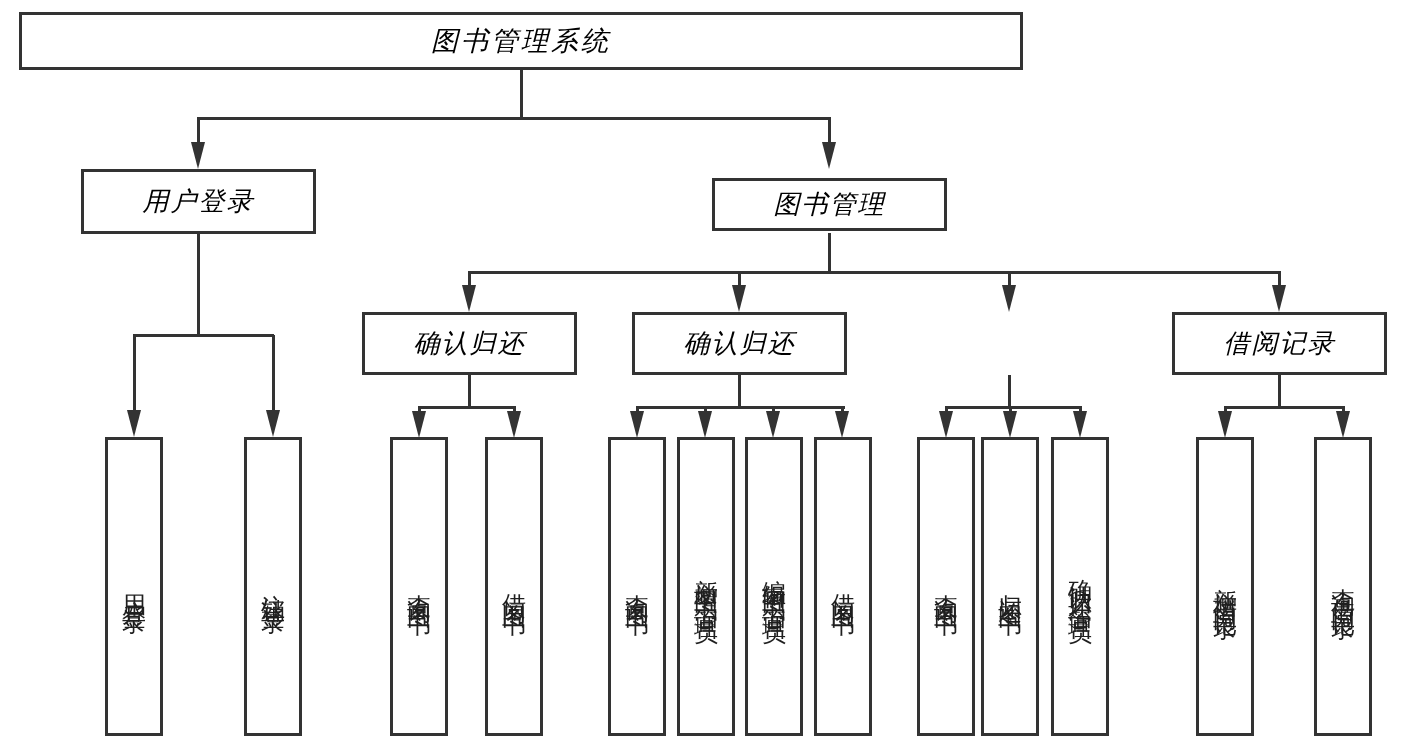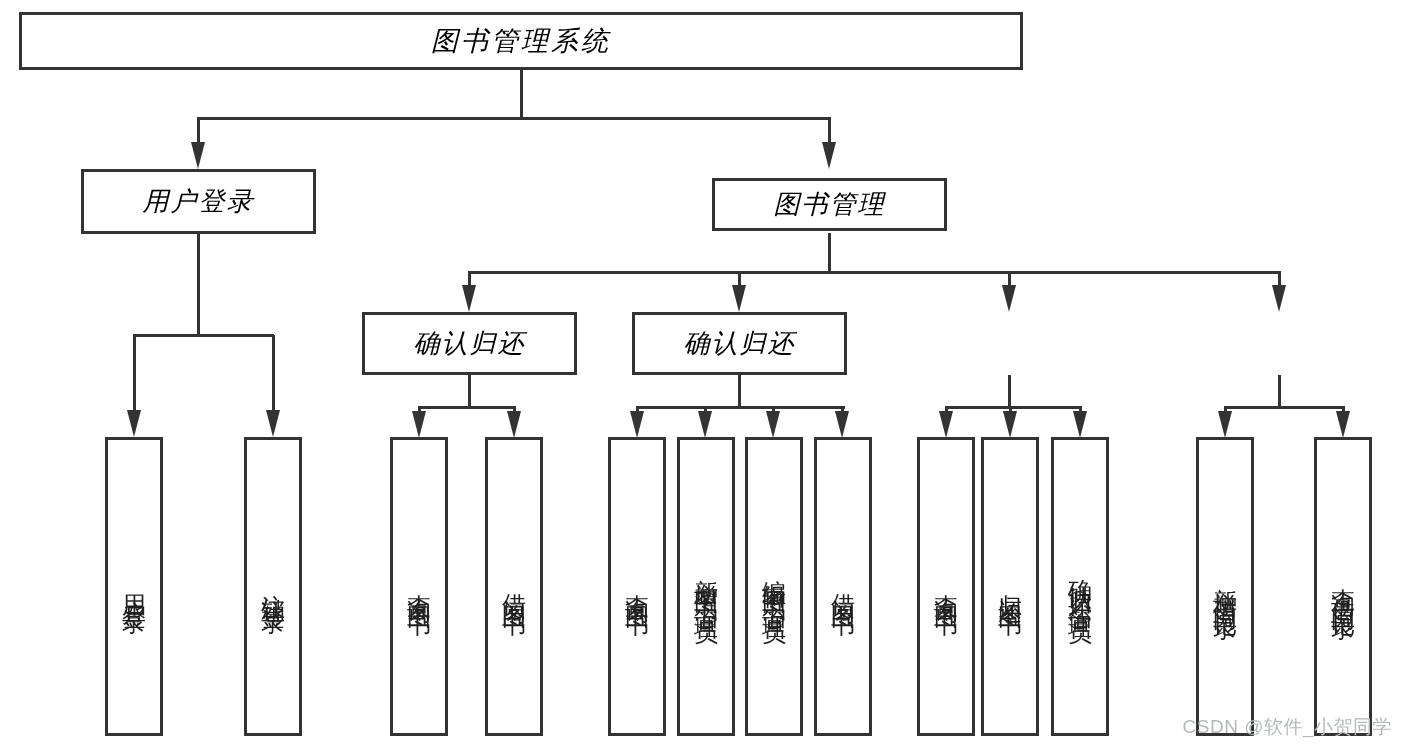--- a/index.html
+++ b/index.html
@@ -103,20 +103,23 @@
   <div class="arrowhead" style="left:1002px; top:285px;"></div>
   <div class="vline" style="left:1278px; top:273px; height:14px;"></div>
   <div class="arrowhead" style="left:1272px; top:285px;"></div>
 
   <div class="box" style="left:362px; top:312px; width:215px; height:63px;">
     <span class="hlabel">确认归还</span>
   </div>
   <div class="box" style="left:632px; top:312px; width:215px; height:63px;">
     <span class="hlabel">确认归还</span>
   </div>
+  <div class="box" style="left:1172px; top:312px; width:215px; height:63px;">
+    <span class="hlabel">借阅记录</span>
+  </div>
 
   <div class="vline" style="left:468px; top:375px; height:33px;"></div>
   <div class="hline" style="left:418px; top:406px; width:98px;"></div>
   <div class="vline" style="left:418px; top:407px; height:7px;"></div>
   <div class="arrowhead" style="left:412px; top:411px;"></div>
   <div class="vline" style="left:513px; top:407px; height:7px;"></div>
   <div class="arrowhead" style="left:507px; top:411px;"></div>
 
   <div class="vline" style="left:738px; top:375px; height:33px;"></div>
   <div class="hline" style="left:636px; top:406px; width:209px;"></div>
@@ -182,15 +185,14 @@
     <span class="vlabel">确认归还（管理员）</span>
   </div>
 
   <div class="box" style="left:1196px; top:437px; width:58px; height:299px;">
     <span class="vlabel">新增借阅记录</span>
   </div>
   <div class="box" style="left:1314px; top:437px; width:58px; height:299px;">
     <span class="vlabel">查询借阅记录</span>
   </div>
 
-  <div class="watermark">CSDN @软件_小贺同学</div>
 
 </div>
 
 </body></html>

